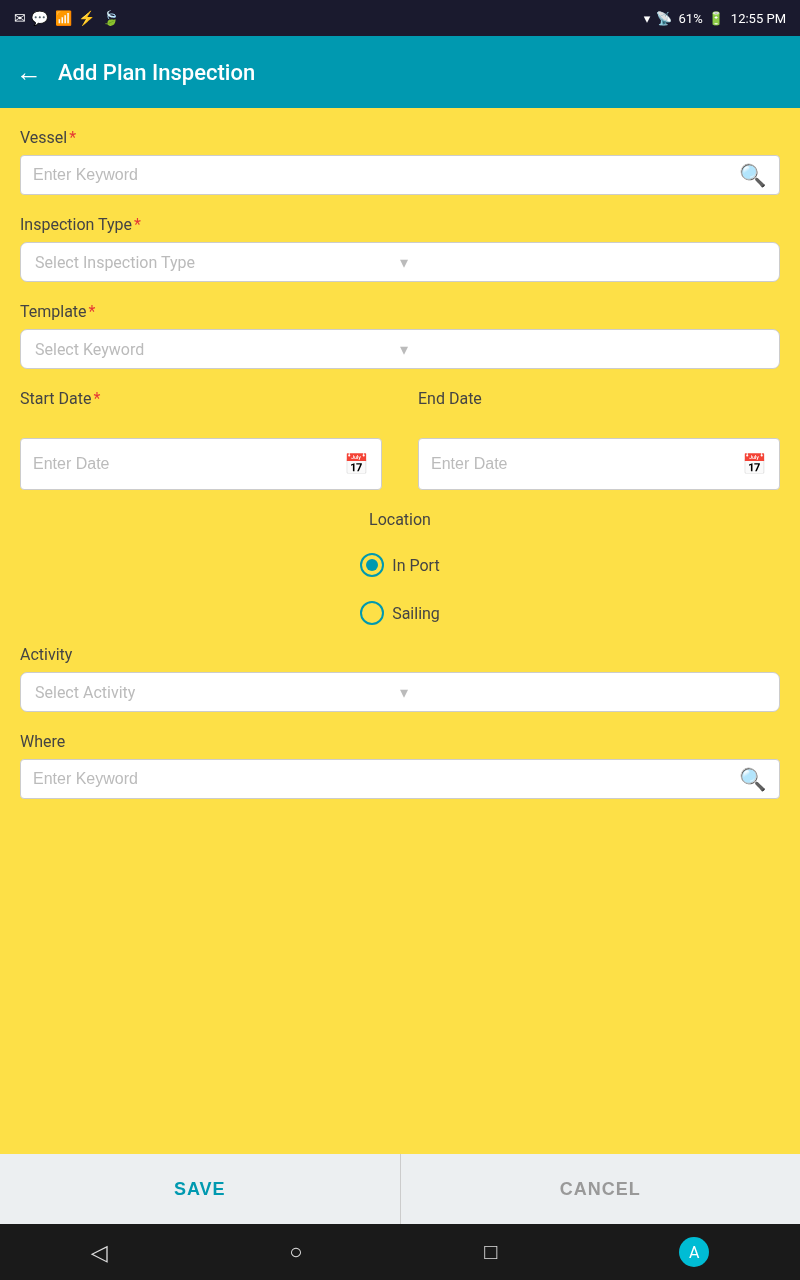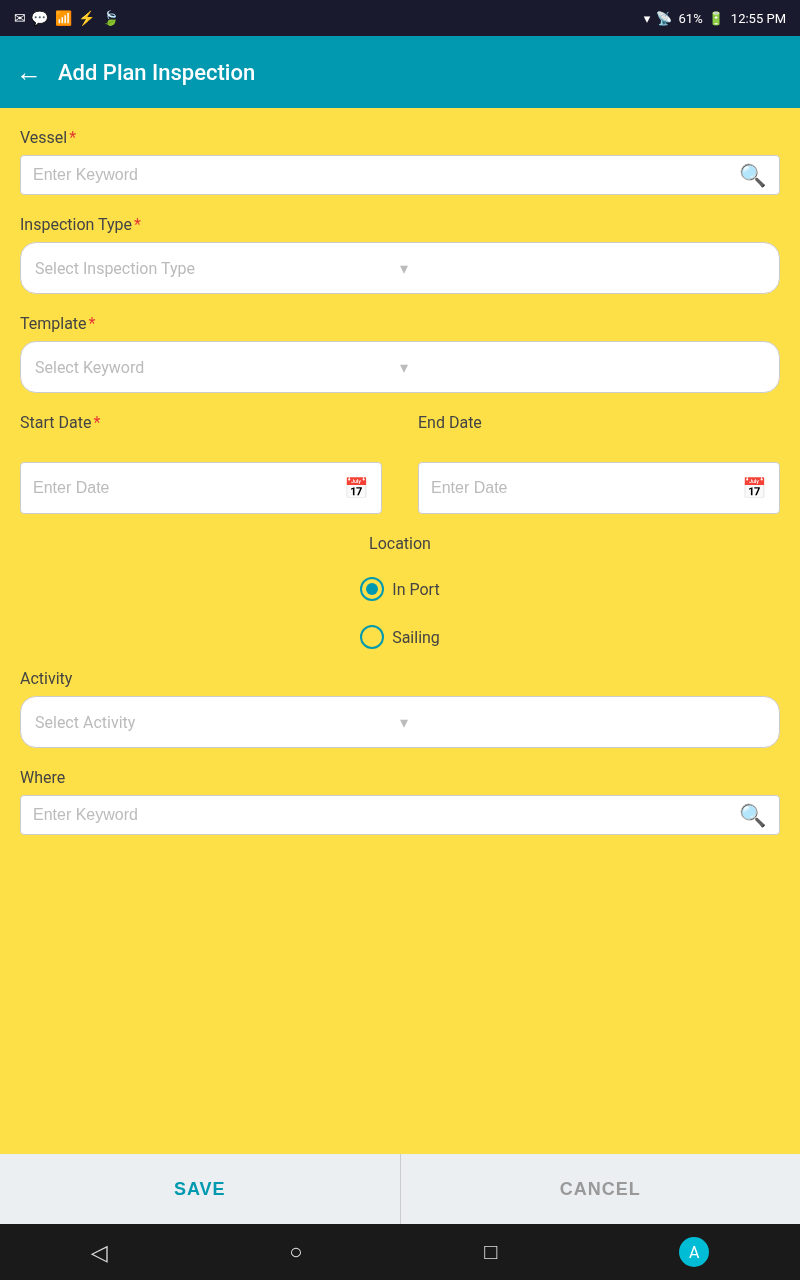--- a/index.html
+++ b/index.html
@@ -111,24 +111,24 @@
       color: #0099b0;
       font-size: 22px;
       cursor: pointer;
     }
 
     
     .select-wrap {
       display: flex;
       align-items: center;
       border: 1.5px solid #ccc;
-      border-radius: 16px;
+      border-radius: 7px;
       background: #fff;
       padding: 6px 14px;
-      height: 52px;
+      height: 40px;
       cursor: pointer;
     }
     .select-wrap span {
       flex: 1;
       font-size: 16px;
       color: #bbb;
     }
     .chevron-icon {
       color: #0099b0;
       font-size: 22px;

